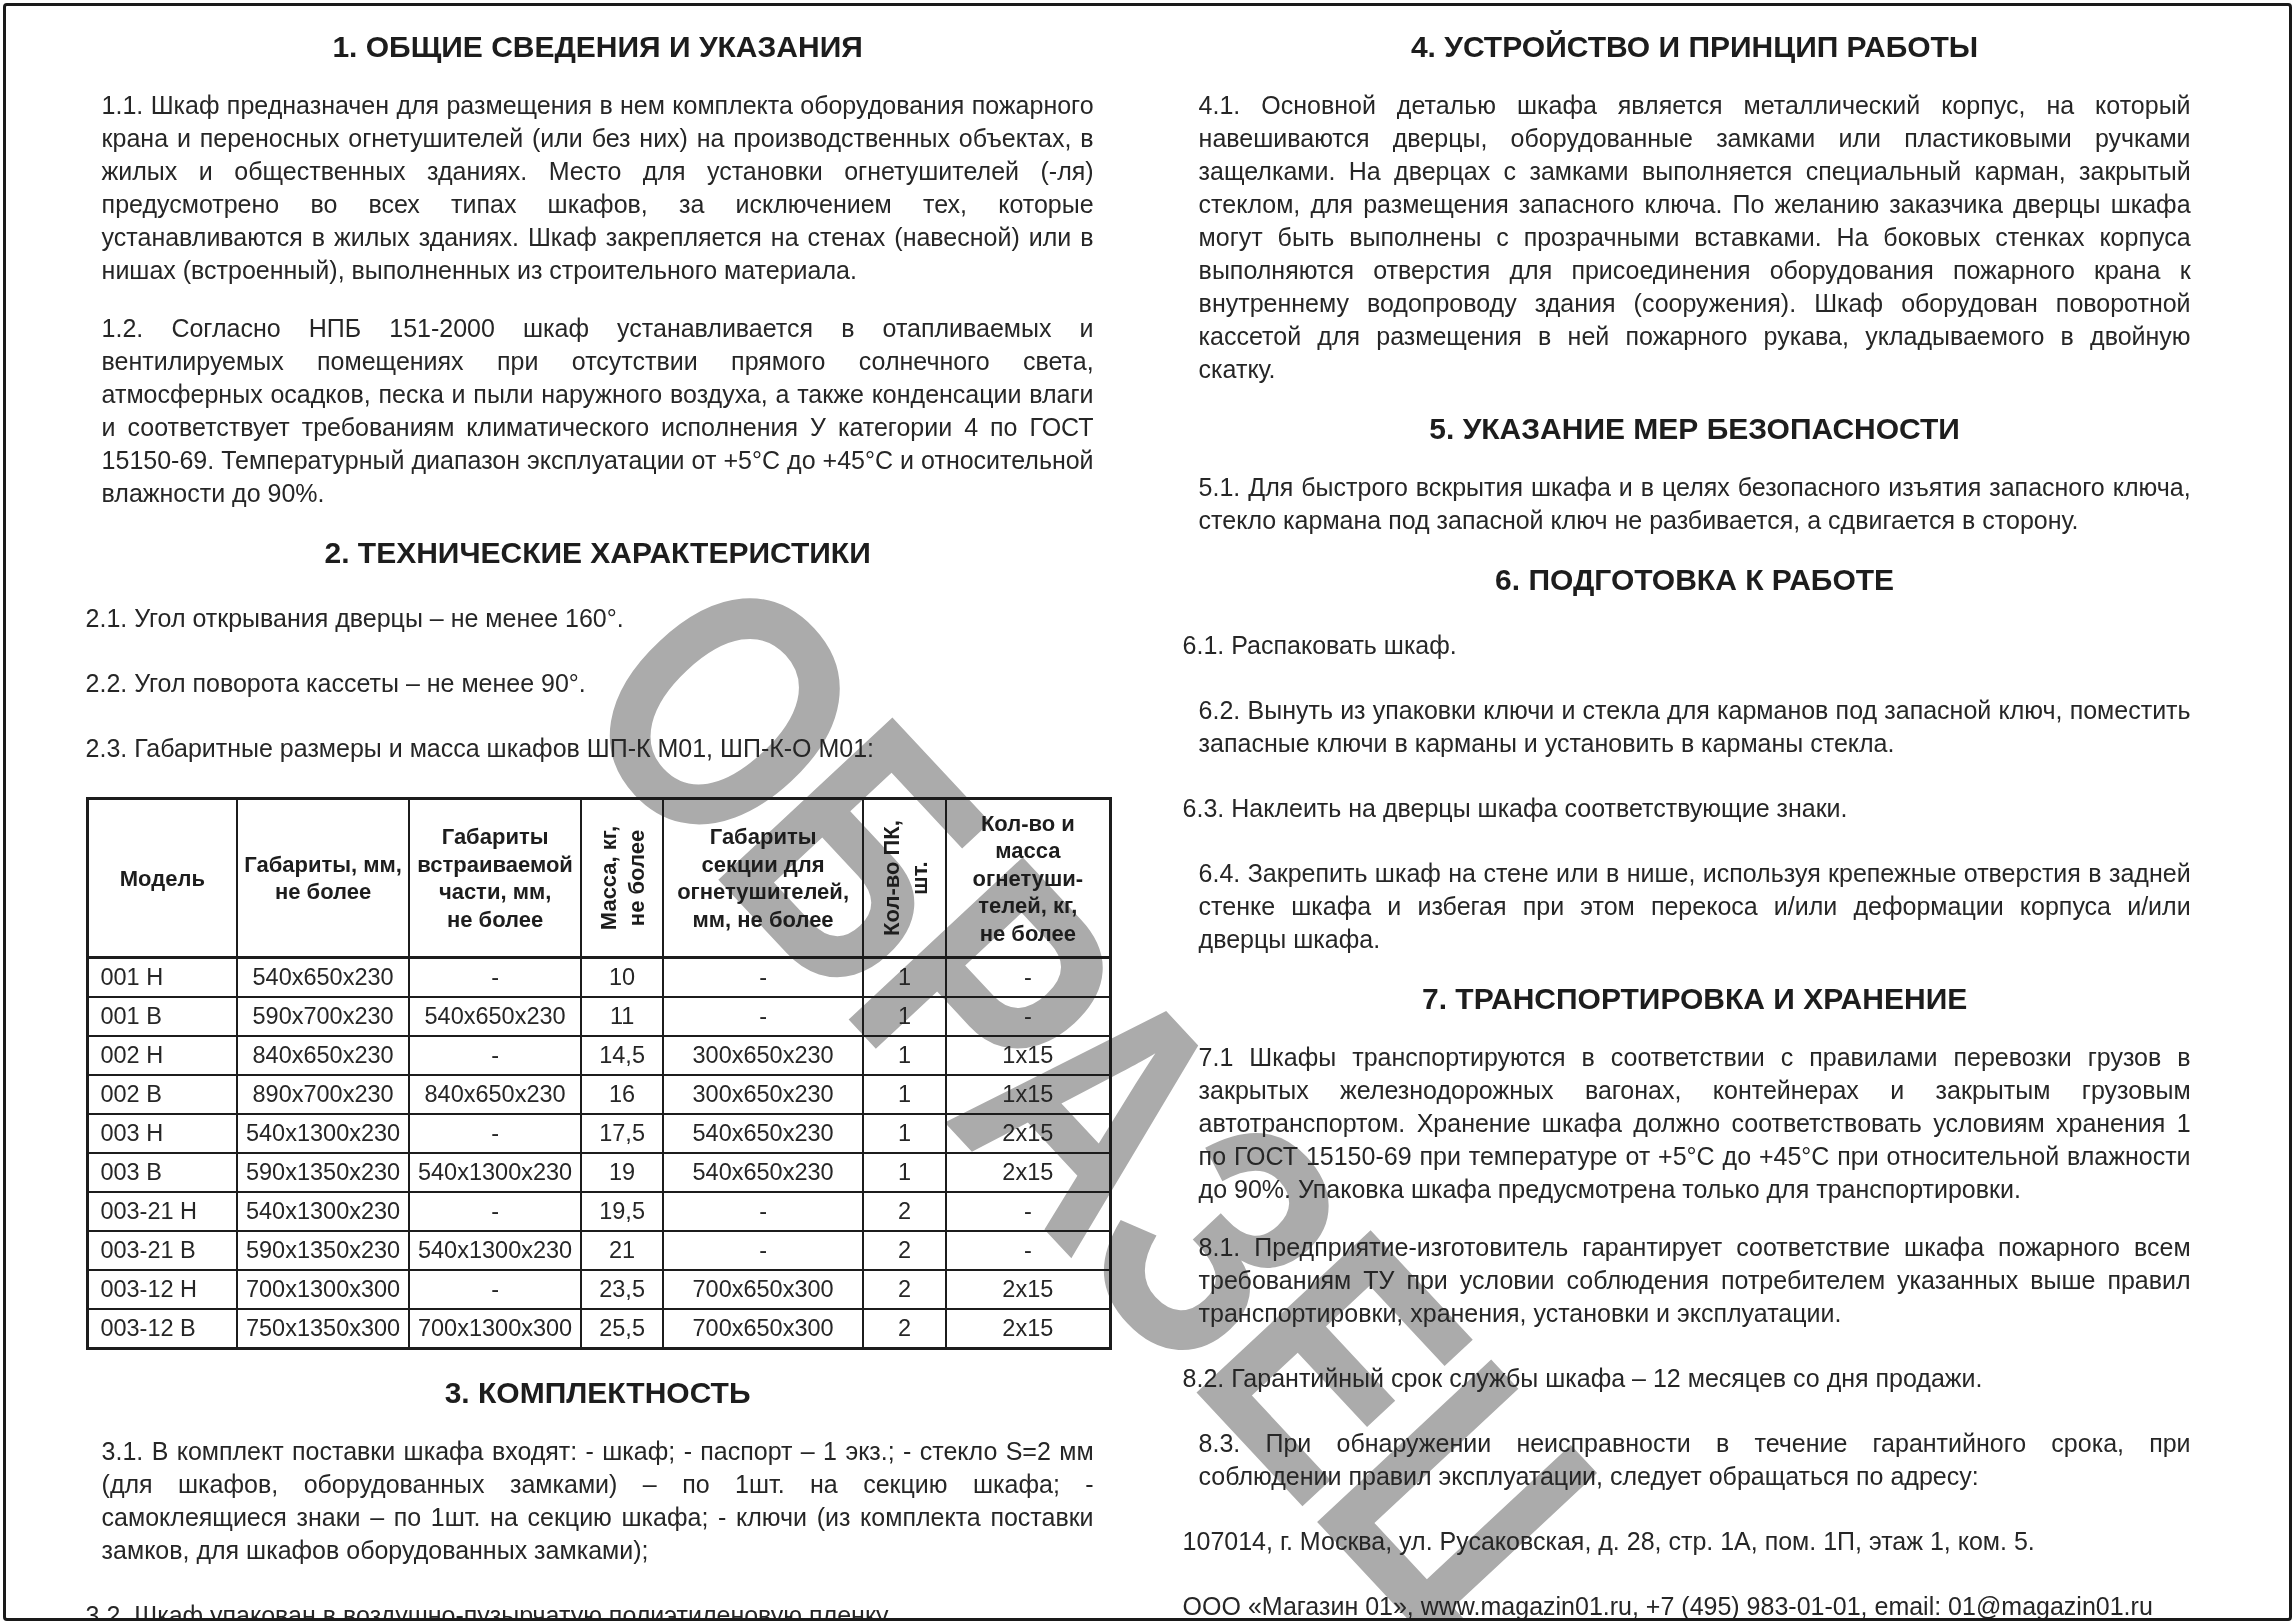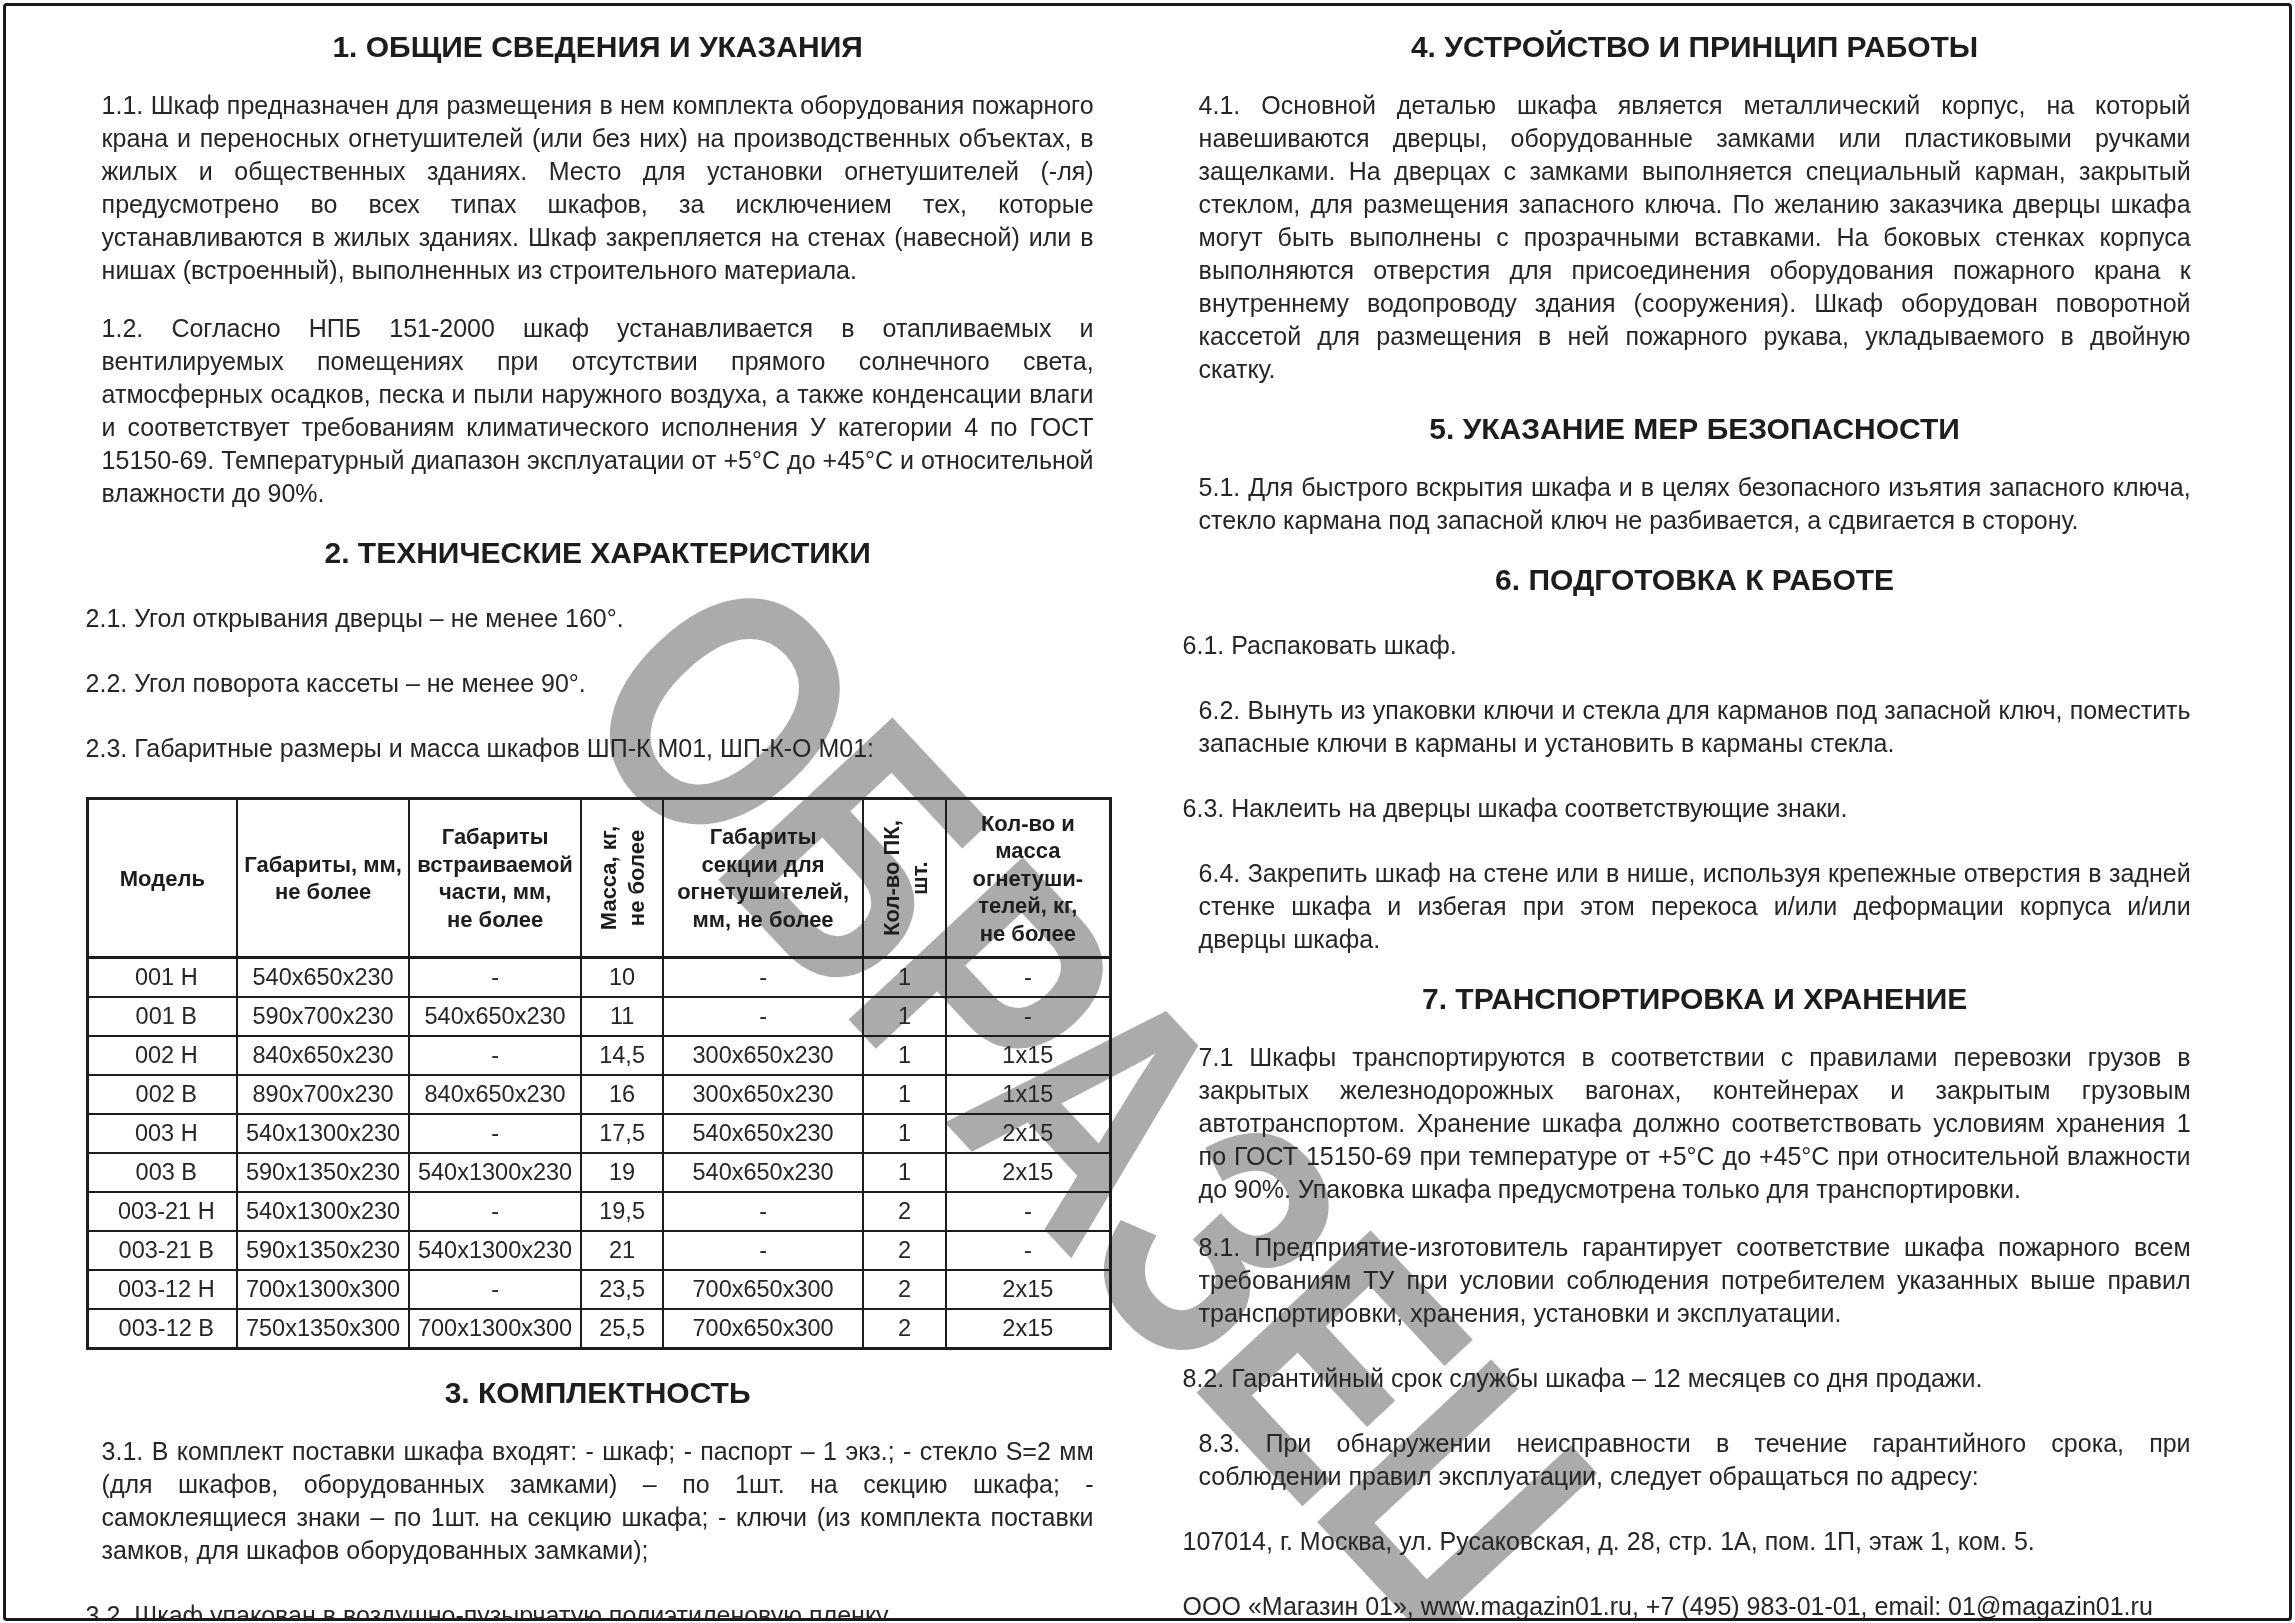--- a/index.html
+++ b/index.html
@@ -39,21 +39,21 @@
   }
   .hwrap { white-space:pre-line; display:block; }
   th.vert .hwrap {
     position:absolute; left:50%; top:50%; width:150px;
     transform:translate(-50%,-50%) rotate(-90deg);
     text-align:center;
   }
   table.specs tbody td {
     height:37px; font-size:23.5px; text-align:center; vertical-align:middle; padding:0 3.9px;
   }
-  table.specs tbody td.c-model { text-align:center; padding-left:11.8px; }
+  table.specs tbody td.c-model { text-align:left; padding-left:11.8px; }
 </style>
 </head>
 <body>
 
 <div class="page">
 
   <div class="watermark">ОБРАЗЕЦ</div>
 
   <div class="col col-left">
     <h2 class="sec first">1. ОБЩИЕ СВЕДЕНИЯ И УКАЗАНИЯ</h2>

